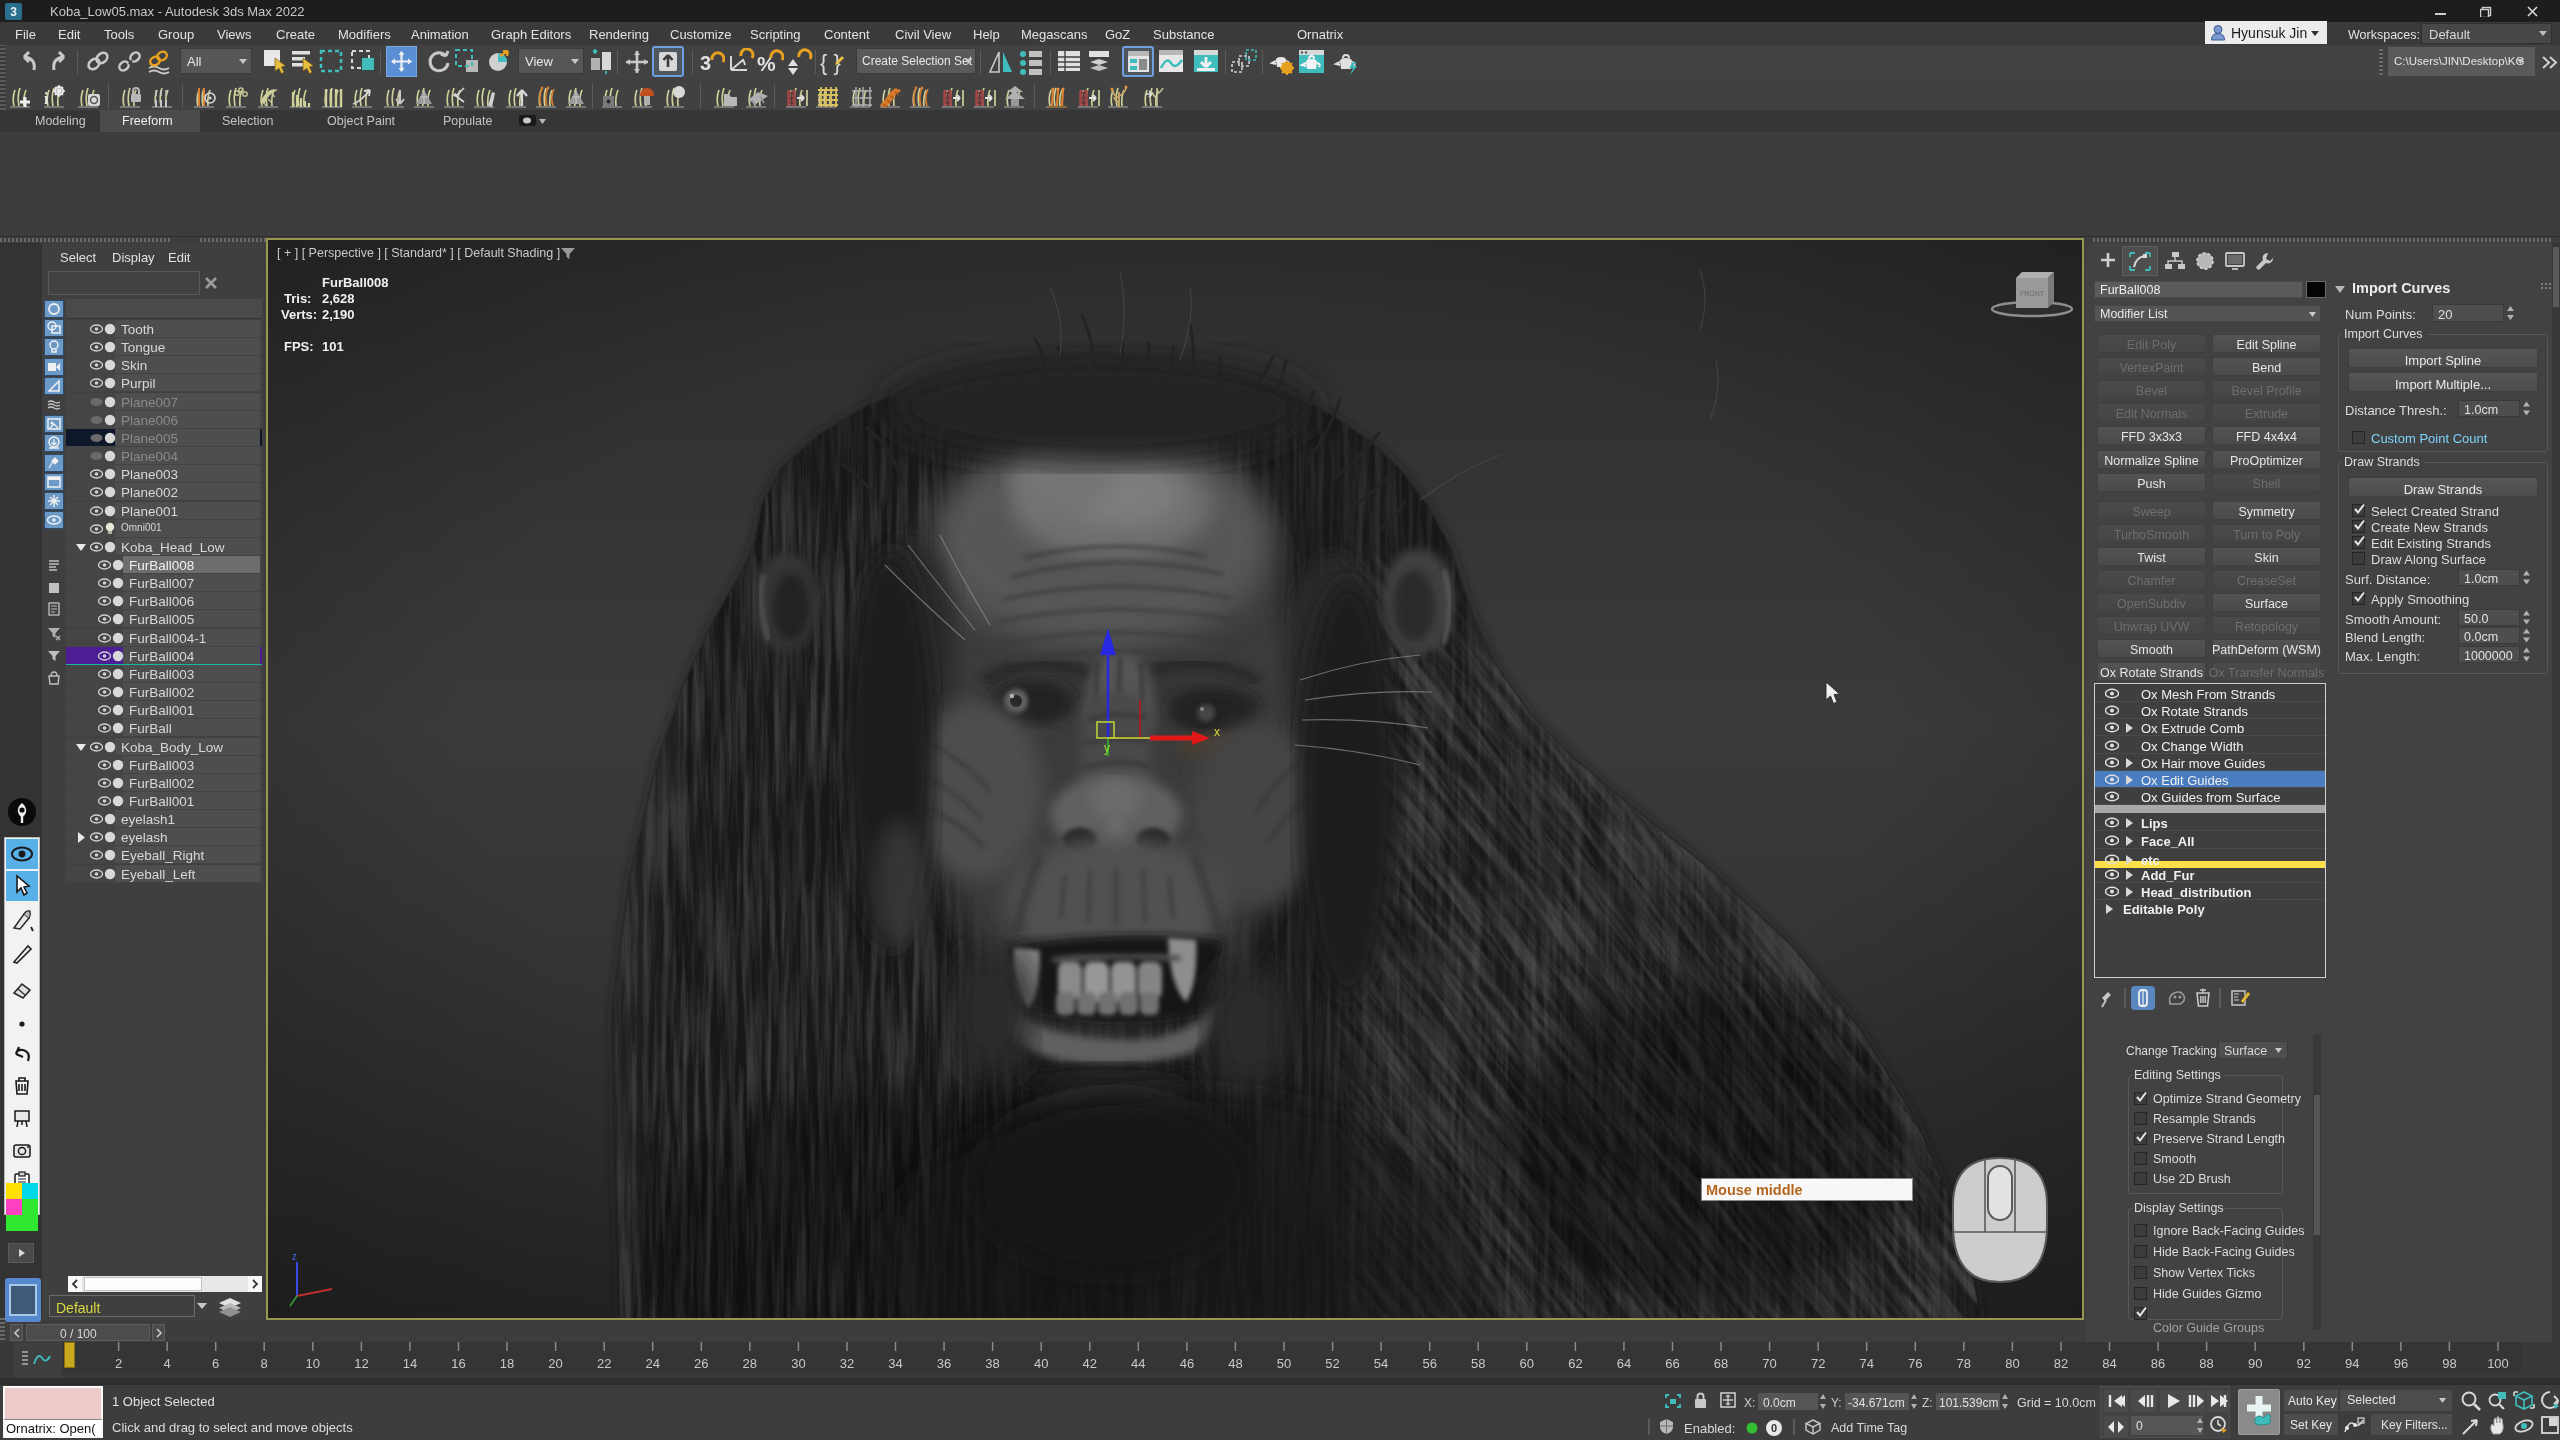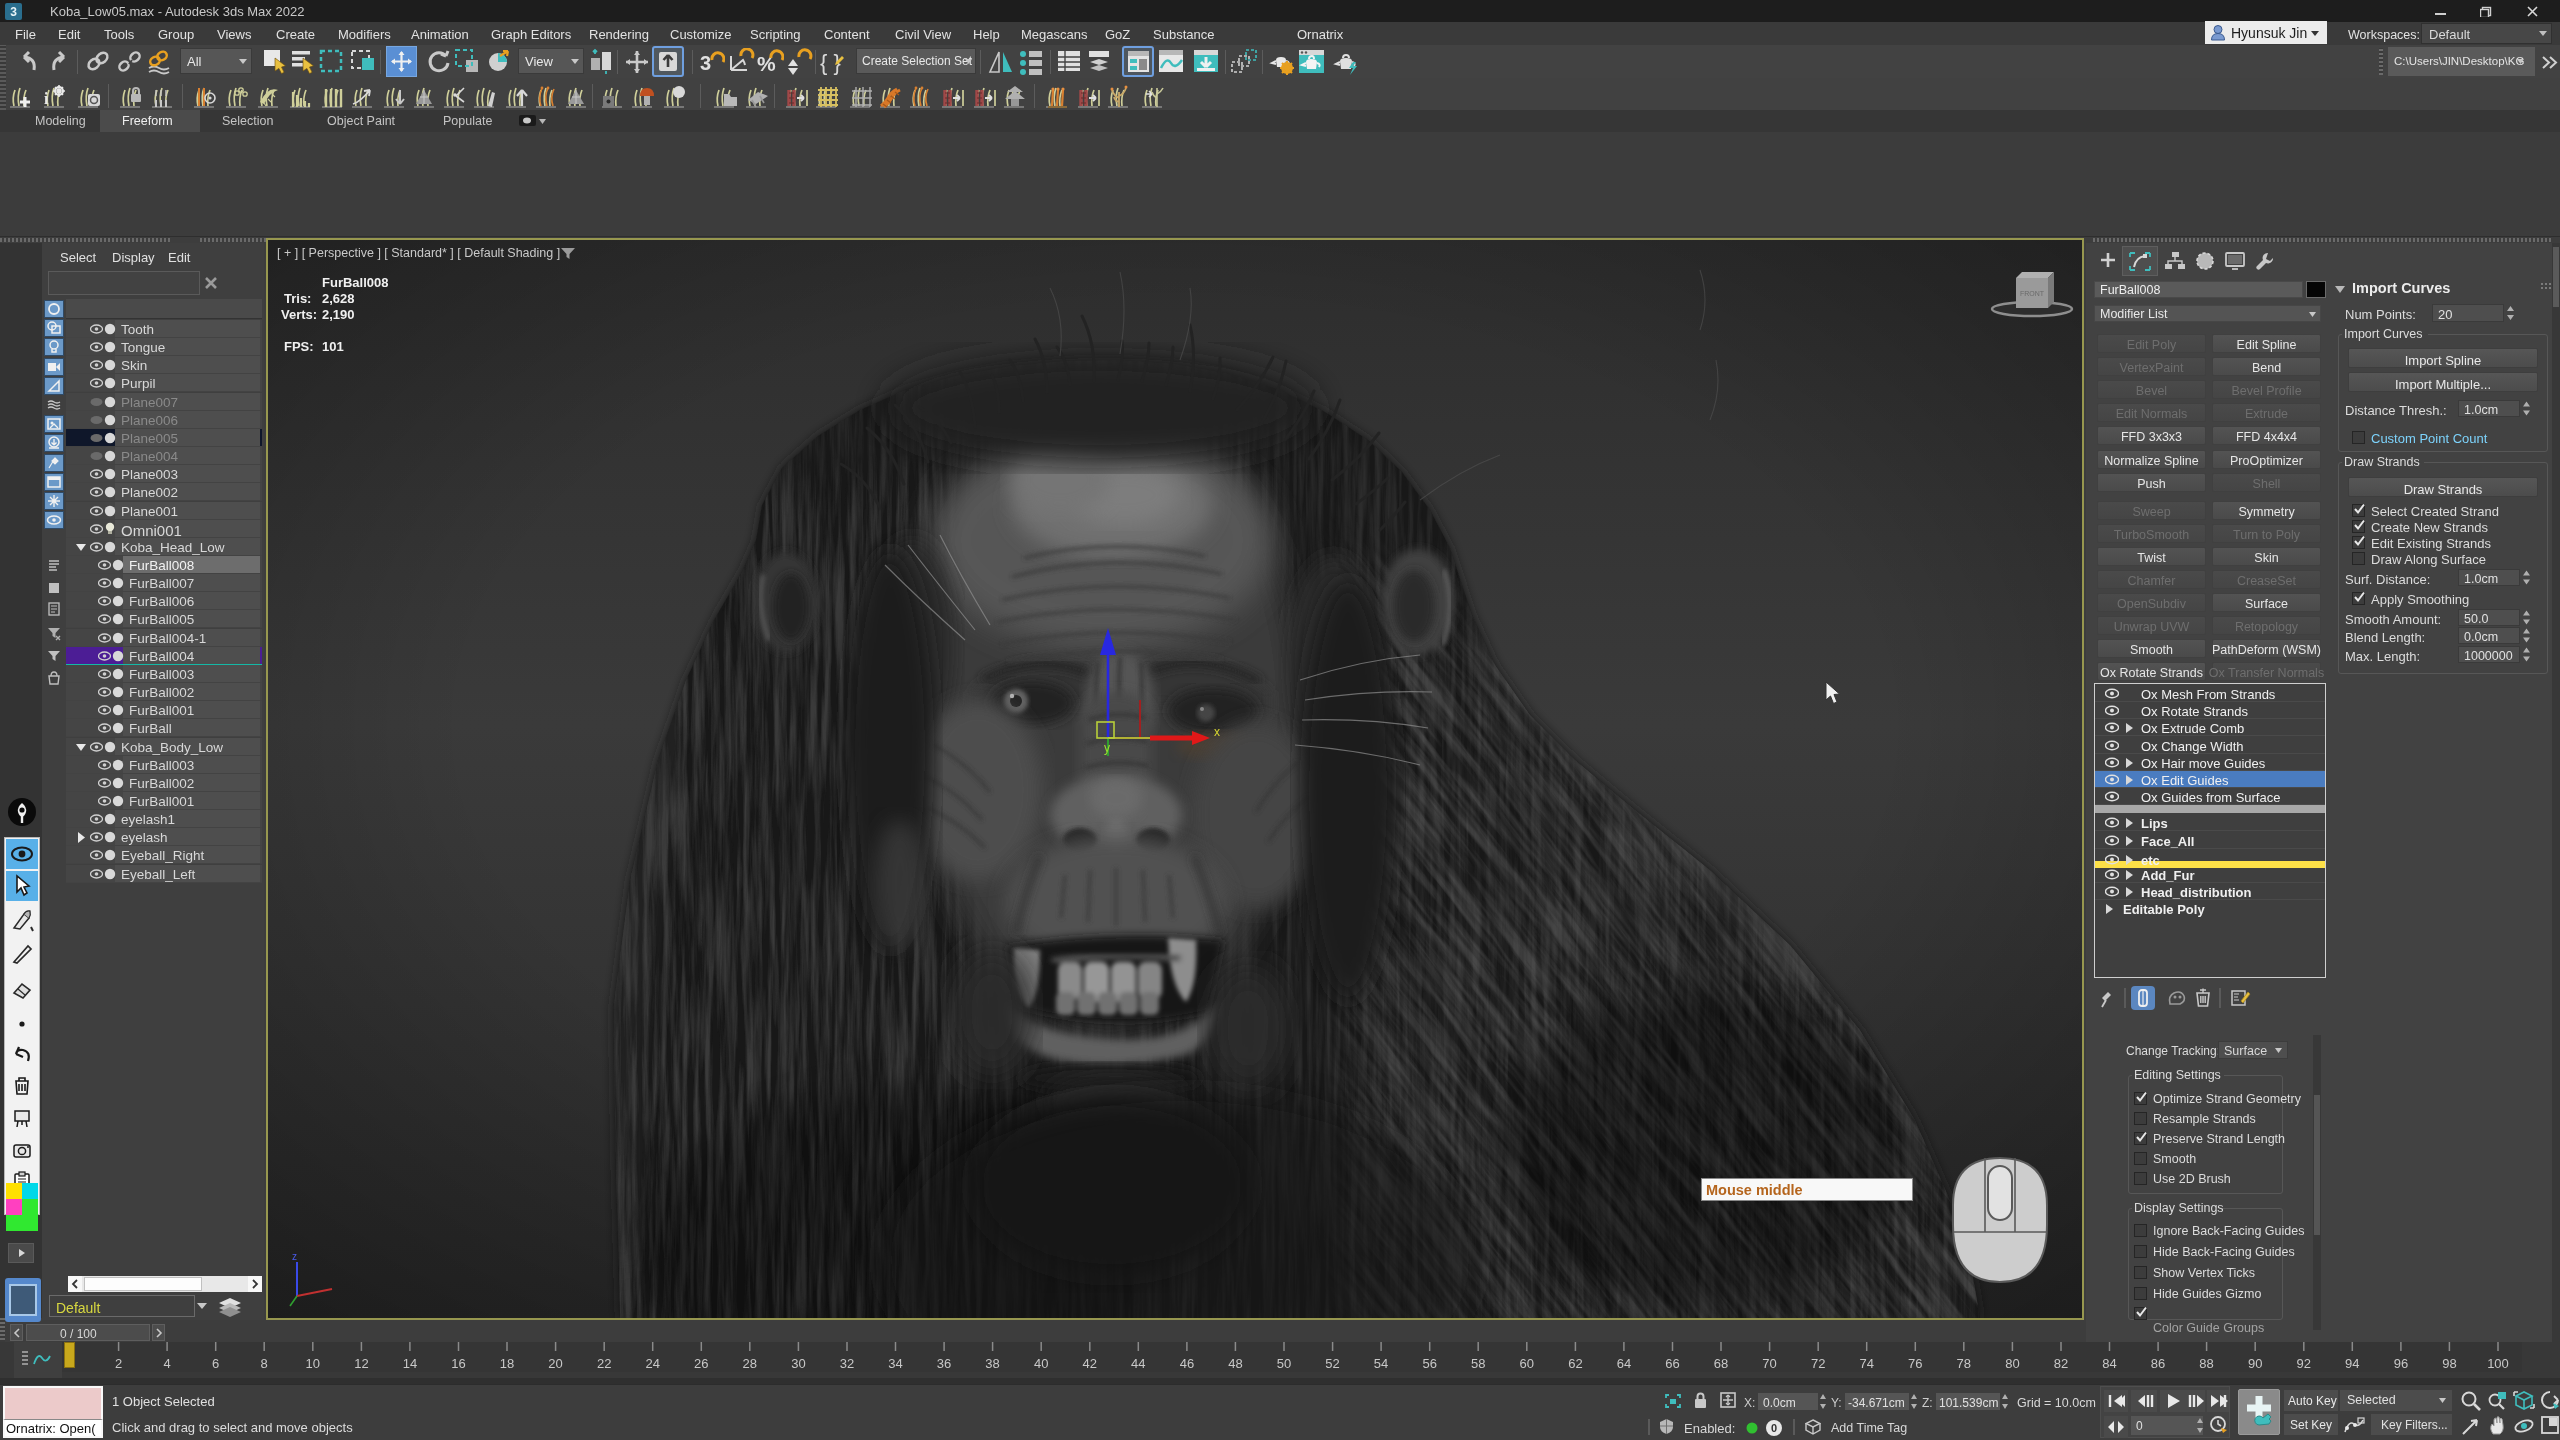--- a/index.html
+++ b/index.html
@@ -761,21 +761,21 @@
 <div class="abs" style="left:66px;top:519.6px;width:196px;height:18.0px;border-bottom:1px solid #434343;background:#454545">
     <div style="position:absolute;left:49px;top:0;right:2px;height:100%;background:#4e4e4e"></div>
     <svg width="13" height="10" viewBox="0 0 13 10" style="position:absolute;left:24px;top:4px">
       <ellipse cx="6.5" cy="5" rx="6" ry="4" fill="none" stroke="#d0d0d0" stroke-width="1.3"></ellipse>
       <circle cx="6.5" cy="5" r="1.8" fill="#d0d0d0"></circle>
     </svg>
     <svg width="12" height="14" viewBox="0 0 12 14" style="position:absolute;left:38px;top:2px">
       <circle cx="6" cy="5" r="4.2" fill="#e8e8d8"></circle>
       <rect x="4" y="9" width="4" height="3" fill="#b0b0a0"></rect>
     </svg>
-    <div style="position:absolute;left:55px;top:2px;color:#d8d8d8;font-size:15px;white-space:nowrap">Omni001</div>
+    <div style="position:absolute;left:55px;top:2px;color:#d8d8d8;font-size:10px;white-space:nowrap">Omni001</div>
   </div>
 <div class="abs" style="left:66px;top:537.8px;width:196px;height:18.0px;border-bottom:1px solid #434343;background:#454545">
     <div style="position:absolute;left:49px;top:0;right:2px;height:100%;background:#4e4e4e"></div>
     <svg width="10" height="9" viewBox="0 0 10 9" style="position:absolute;left:10px;top:5px">
       <path d="M0 1 L10 1 L5 8 Z" fill="#e8e8e8"></path>
     </svg>
     <svg width="13" height="10" viewBox="0 0 13 10" style="position:absolute;left:24px;top:4px">
       <ellipse cx="6.5" cy="5" rx="6" ry="4" fill="none" stroke="#d0d0d0" stroke-width="1.3"></ellipse>
       <circle cx="6.5" cy="5" r="1.8" fill="#d0d0d0"></circle>
     </svg>

